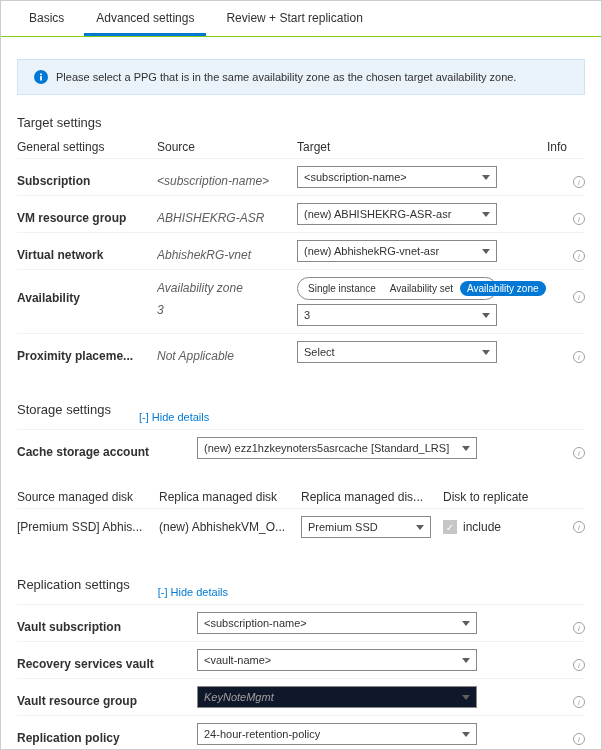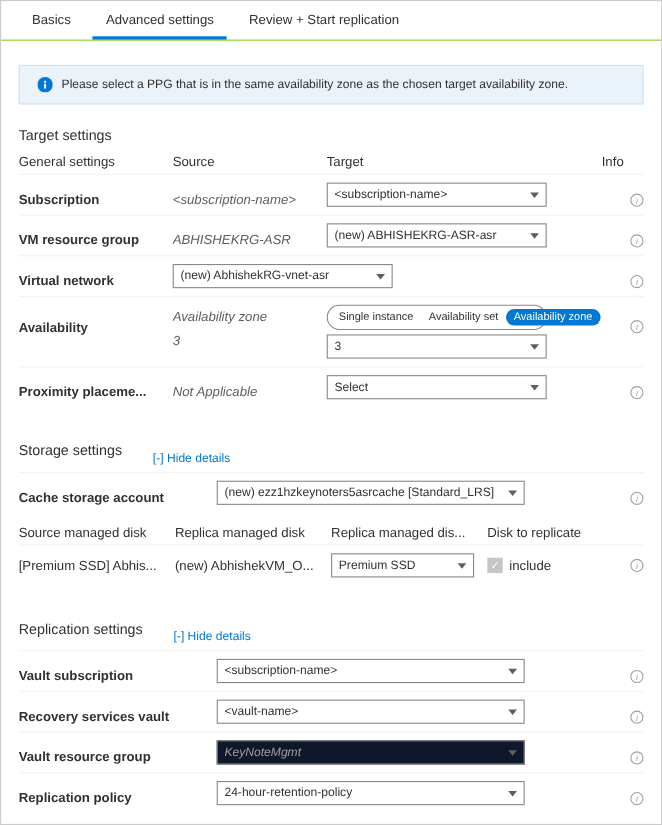--- a/index.html
+++ b/index.html
@@ -28,21 +28,21 @@
 .info-i { width: 12px; height: 12px; border: 1px solid #a19f9d; border-radius: 50%; display: flex; align-items: center; justify-content: center; font-size: 8px; color: #a19f9d; font-style: italic; cursor: pointer; }
 .pill-group { display: flex; border: 1px solid #8a8886; border-radius: 12px; padding: 3px; width: 200px; margin-bottom: 4px; }
 .pill { font-size: 10px; padding: 2px 7px; border-radius: 10px; cursor: pointer; white-space: nowrap; }
 .pill.active { background: #0078d4; color: #fff; }
 .hide-link { color: #0078d4; font-size: 11px; cursor: pointer; padding-left: 12px; }
 .section-head { display: flex; align-items: flex-end; gap: 16px; margin-top: 24px; margin-bottom: 6px; }
 .two-col-row { display: flex; align-items: flex-end; padding: 7px 0; border-top: 1px solid #f3f2f1; }
 .two-col-label { width: 180px; font-size: 12px; font-weight: 600; }
 .two-col-field { width: 280px; }
 .two-col-info { flex: 1; display: flex; justify-content: flex-end; }
-.disk-header { display: flex; padding: 4px 0; font-size: 12px; gap: 12px; margin-top: 7px; }
+.disk-header { display: flex; padding: 4px 0; font-size: 12px; gap: 12px; margin-top: 20px; }
 .disk-row { display: flex; align-items: center; padding: 7px 0; border-top: 1px solid #f3f2f1; gap: 12px; }
 .disk-col-1 { width: 130px; overflow: hidden; text-overflow: ellipsis; white-space: nowrap; }
 .disk-col-2 { width: 130px; overflow: hidden; text-overflow: ellipsis; white-space: nowrap; }
 .disk-col-3 { width: 130px; }
 .disk-col-4 { width: 100px; display: flex; align-items: center; gap: 6px; }
 .disk-col-5 { flex: 1; display: flex; justify-content: flex-end; }
 .checkbox { width: 14px; height: 14px; background: #c8c6c4; display: flex; align-items: center; justify-content: center; }
 .checkbox::after { content: '✓'; color: #fff; font-size: 10px; }
 </style>
 </head>
@@ -90,20 +90,21 @@
     <div class="row-target">
         <div class="select">(new) ABHISHEKRG-ASR-asr</div>
       </div>
     <div class="row-info">
         <span class="info-i">i</span>
       </div>
   </div>
 
   <div class="row">
     <div class="row-label">Virtual network</div>
+    <div class="row-source">AbhishekRG-vnet</div>
     <div class="row-target">
         <div class="select">(new) AbhishekRG-vnet-asr</div>
       </div>
     <div class="row-info">
         <span class="info-i">i</span>
       </div>
   </div>
 
   <div class="row" style="align-items:flex-start;">
     <div class="row-label" style="padding-top:14px;">Availability</div>

